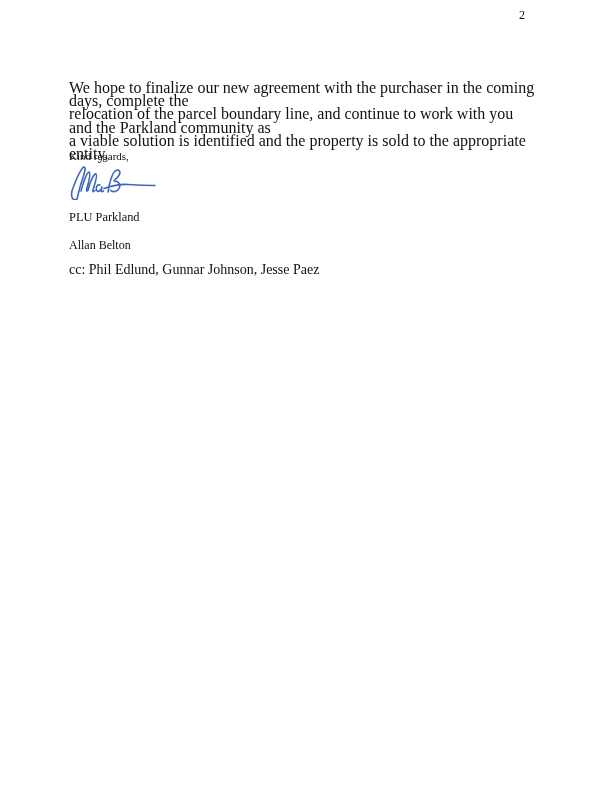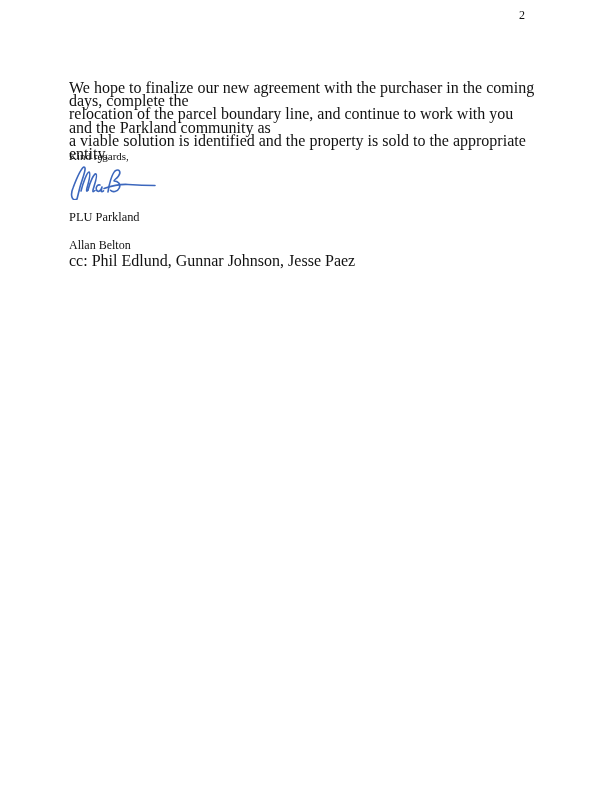--- a/index.html
+++ b/index.html
@@ -58,23 +58,23 @@
   }
   .signer-title {
     position: absolute;
     top: 211px;
     left: 69px;
     font-size: 12.4px;
     line-height: 13.2px;
   }
   .cc-line {
     position: absolute;
-    top: 254px;
+    top: 263px;
     left: 69px;
-    font-size: 16px;
+    font-size: 14px;
     line-height: 13.2px;
   }
 </style>
 </head>
 <body>
 
 <div class="page">
 
   <div class="page-number">2</div>
 

